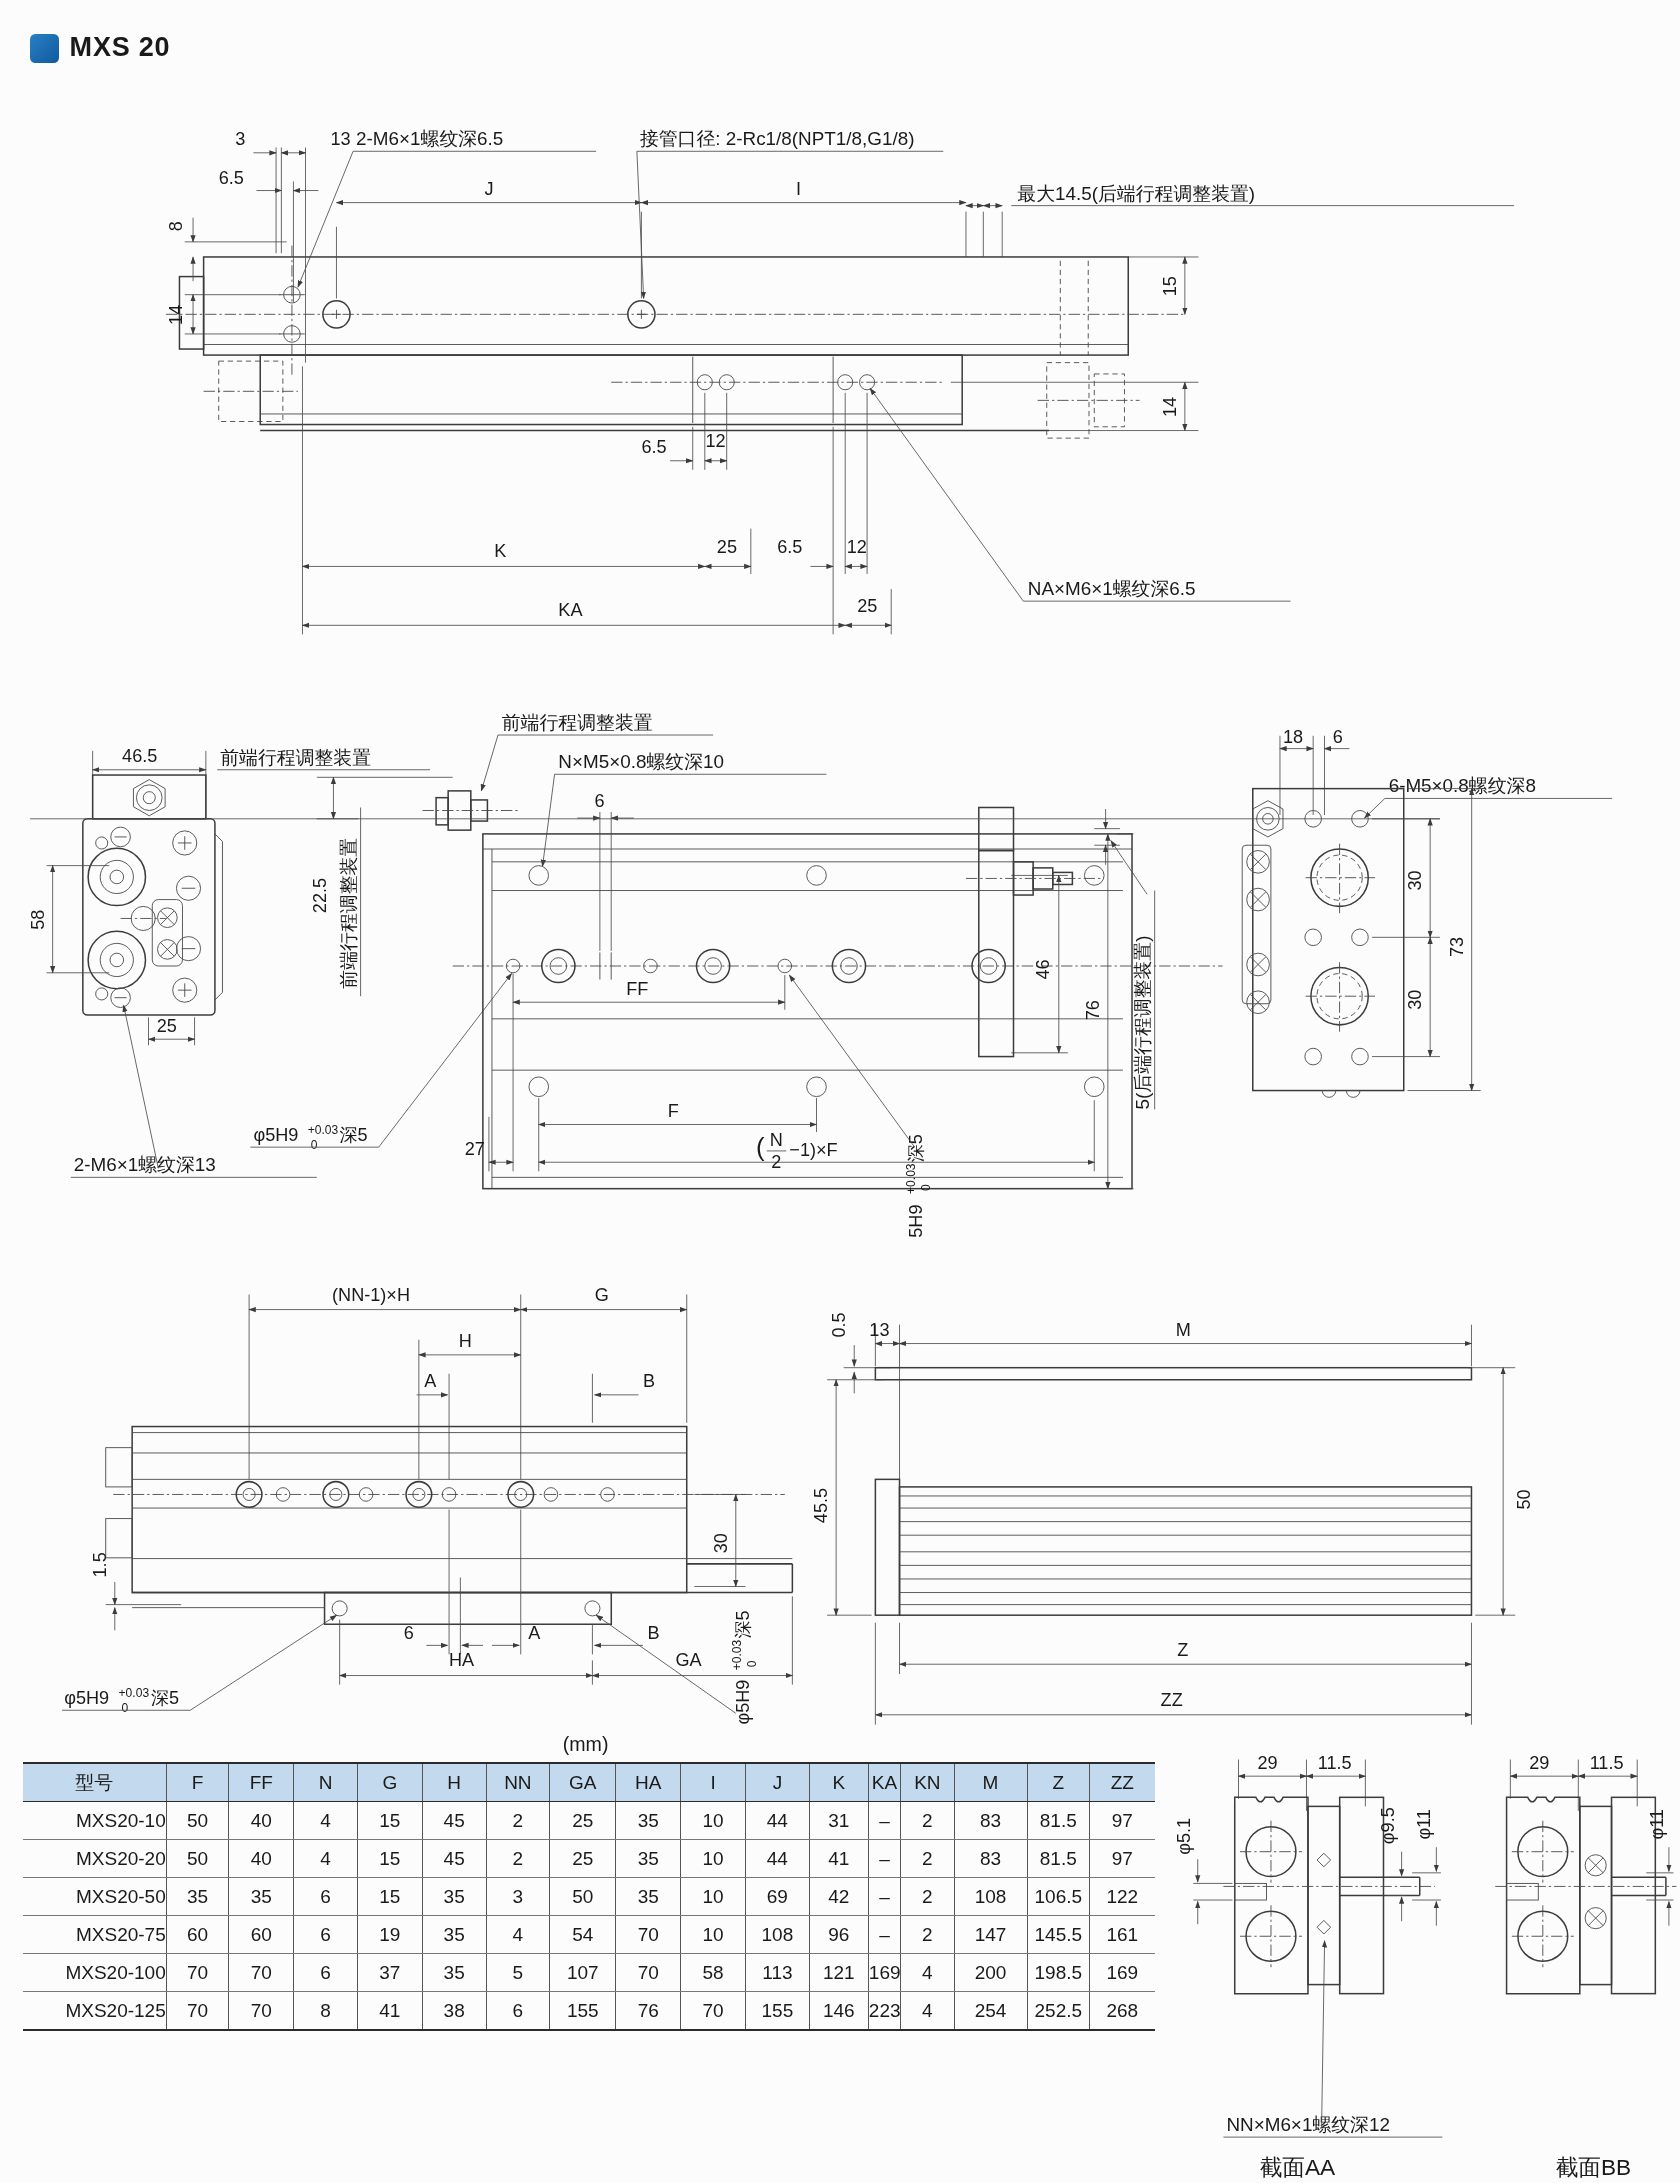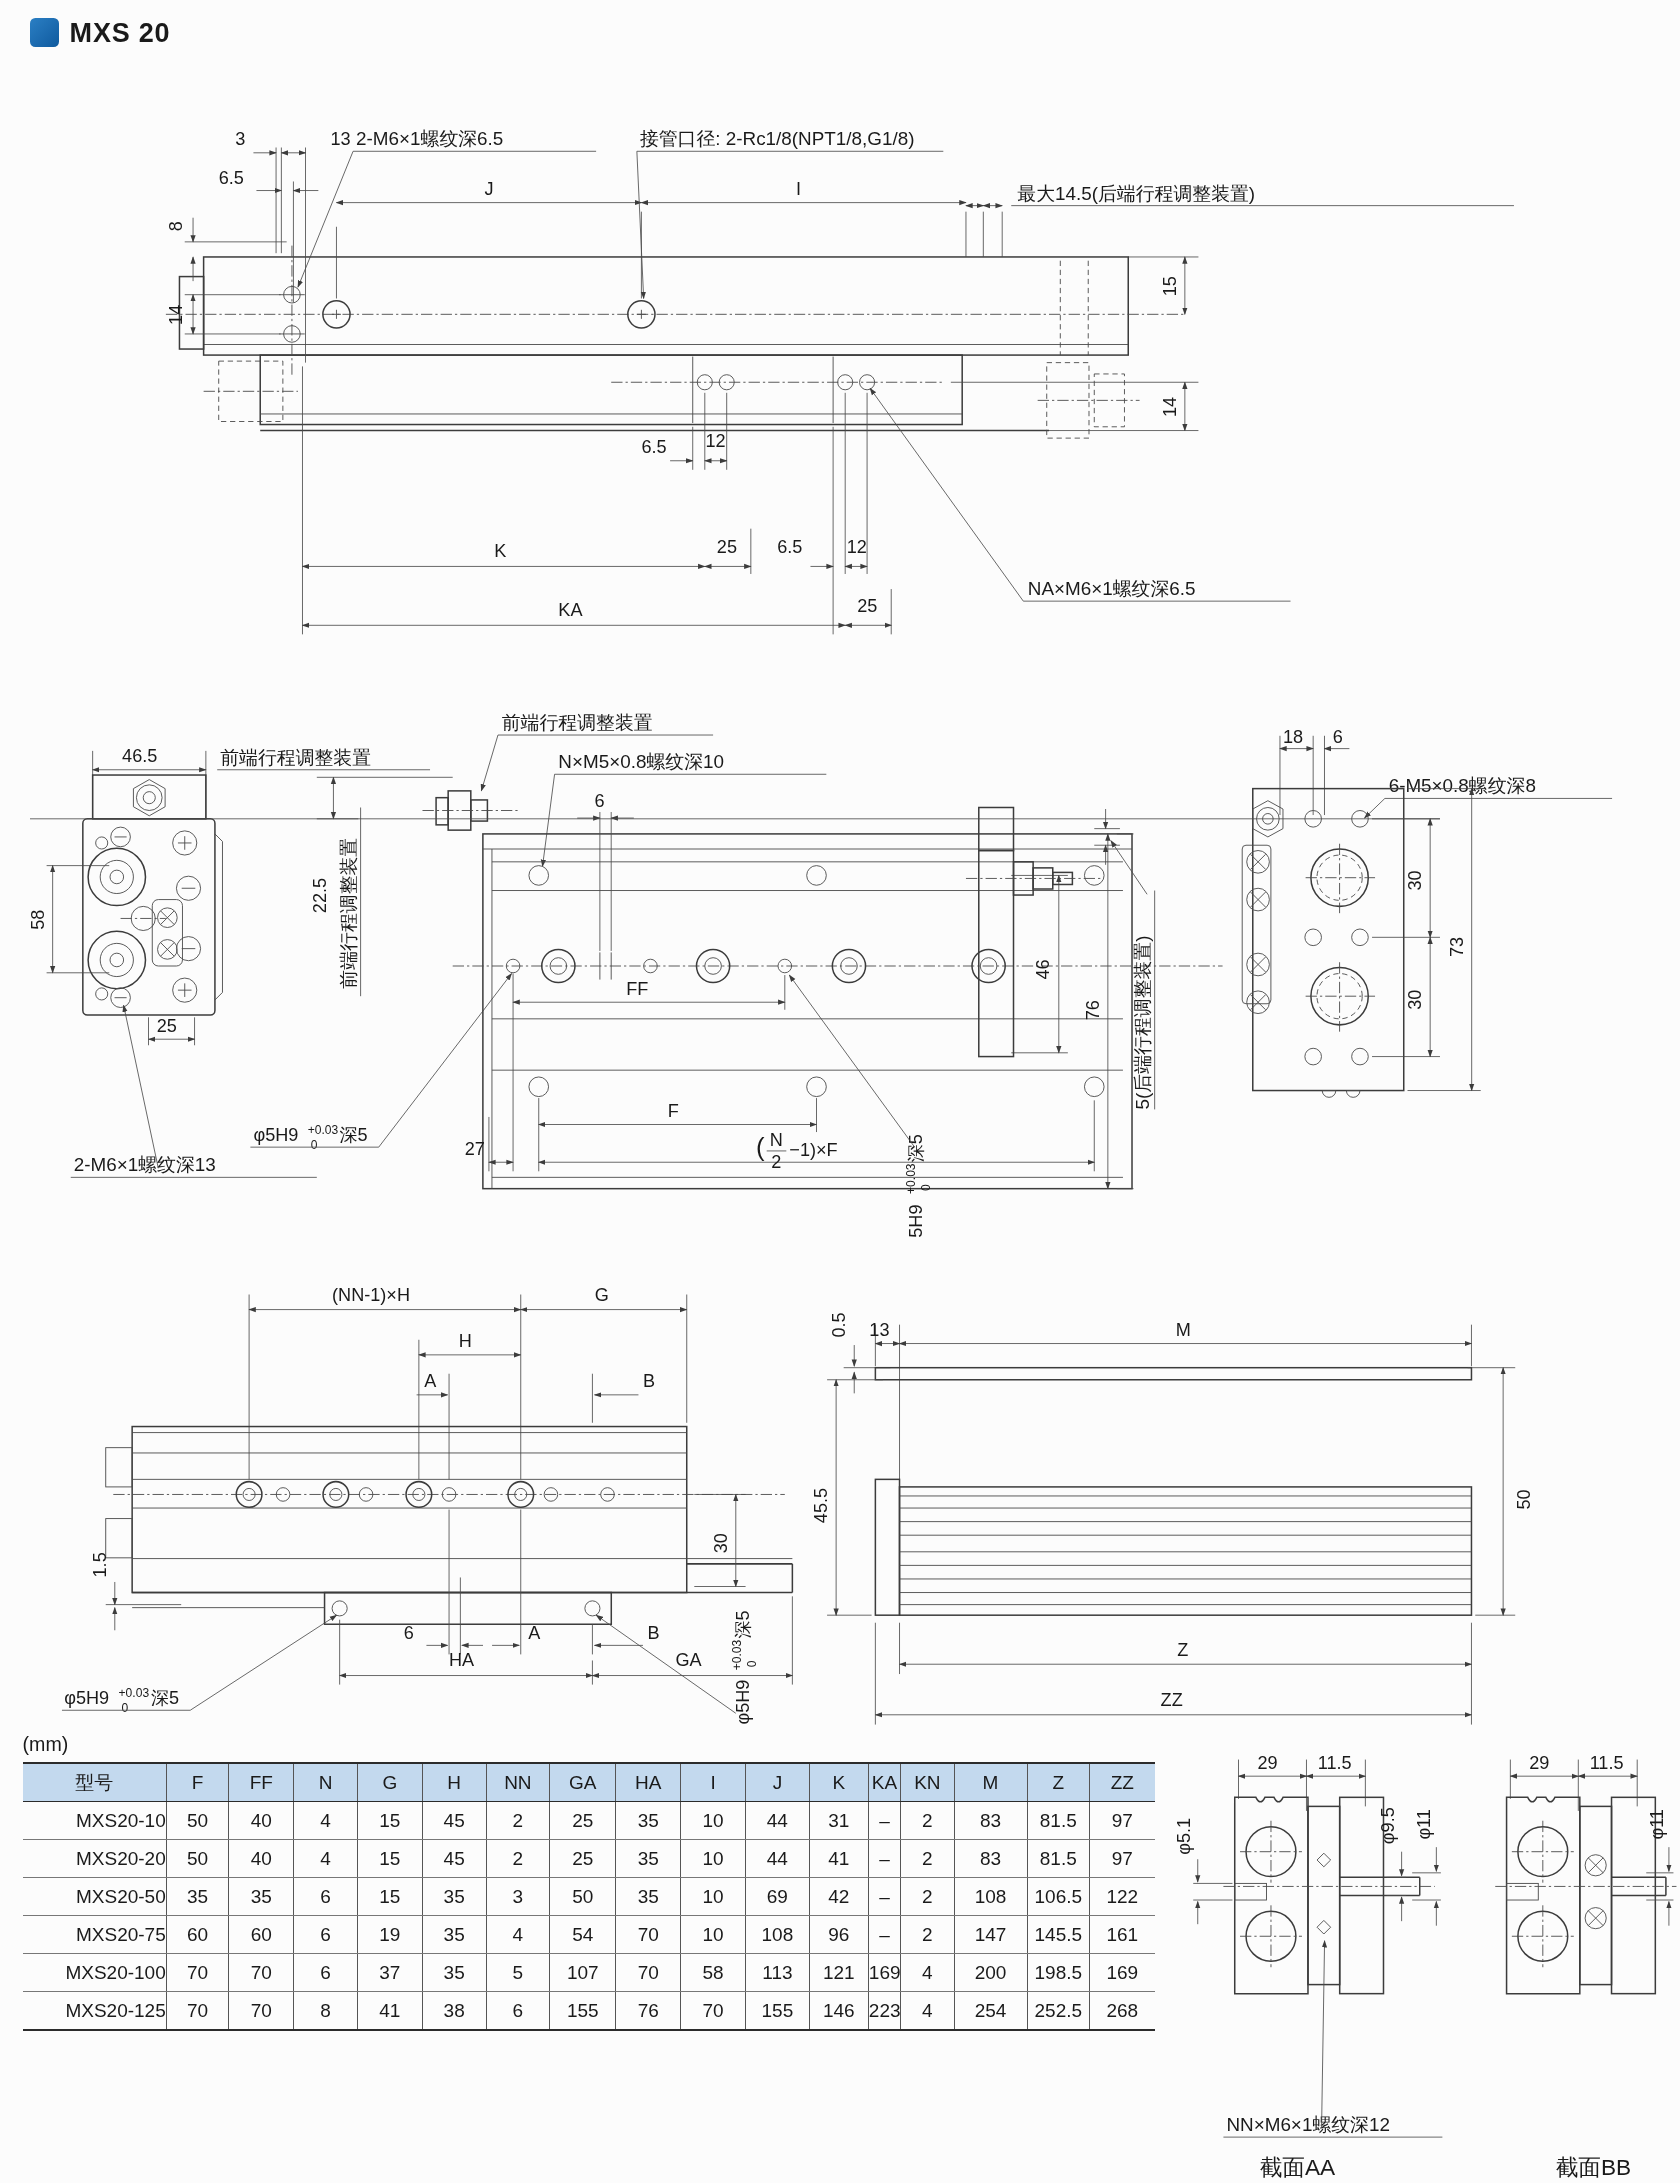--- a/index.html
+++ b/index.html
@@ -1,38 +1,38 @@
 <!DOCTYPE html>
 <html style="font-size:12px"><head>
 <meta charset="utf-8">
 <style>
   html,body{margin:0;padding:0;}
   body{width:1680px;height:2183px;position:relative;background:#fcfcfc;
        font-family:"Liberation Sans","DejaVu Sans",sans-serif;color:#1a1a1a;}
   .abs{position:absolute;}
   
-  #page-header{left:30px;top:18px;display:flex;align-items:flex-start;gap:10.6px;}
+  #page-header{left:30px;top:32px;display:flex;align-items:flex-end;gap:10.6px;}
   #title-icon{width:29px;height:29px;border-radius:5.3px;
       background:linear-gradient(135deg,#2b7fc4,#0f5a9e);}
   #page-title{font-size:27px;font-weight:bold;letter-spacing:0.8px;}
   
   svg{overflow:visible;}
   .ol{stroke:#3c3c3c;stroke-width:2;fill:none;}          
   .il{stroke:#4a4a4a;stroke-width:1.2;fill:none;}        
   .dl{stroke:#4a4a4a;stroke-width:1.1;fill:none;}        
   .dash{stroke-dasharray:7 5;}
   .dd{stroke-dasharray:15 4 3 4;}                        
   text{font-family:"Liberation Sans","DejaVu Sans",sans-serif;
        font-size:24px;fill:#1a1a1a;}
   .cn{font-size:25px;}
   .sm{font-size:16px;}
   .cap{font-size:30px;}
   
   #table-wrap{left:22.6px;top:1733px;width:1132px;}
-  #unit-label{text-align:left;font-size:19.6px;padding:0 6px 6px 0;}
+  #unit-label{text-align:center;font-size:19.6px;padding:0 6px 6px 0;}
   table{width:100%;border-collapse:collapse;table-layout:fixed;
         border-top:2.3px solid #2b2b2b;border-bottom:2.3px solid #2b2b2b;font-size:19px;}
   th,td{border-left:0.8px solid #555;border-right:0.8px solid #555;
         border-bottom:0.8px solid #777;text-align:center;height:37px;padding:0;}
   thead th{background:#c3d9ee;border-bottom:1.5px solid #2b2b2b;font-weight:normal;}
   tr>*:first-child{border-left:none;} tr>*:last-child{border-right:none;}
   td.model{text-align:right;}
 </style>
 </head>
 <body>

